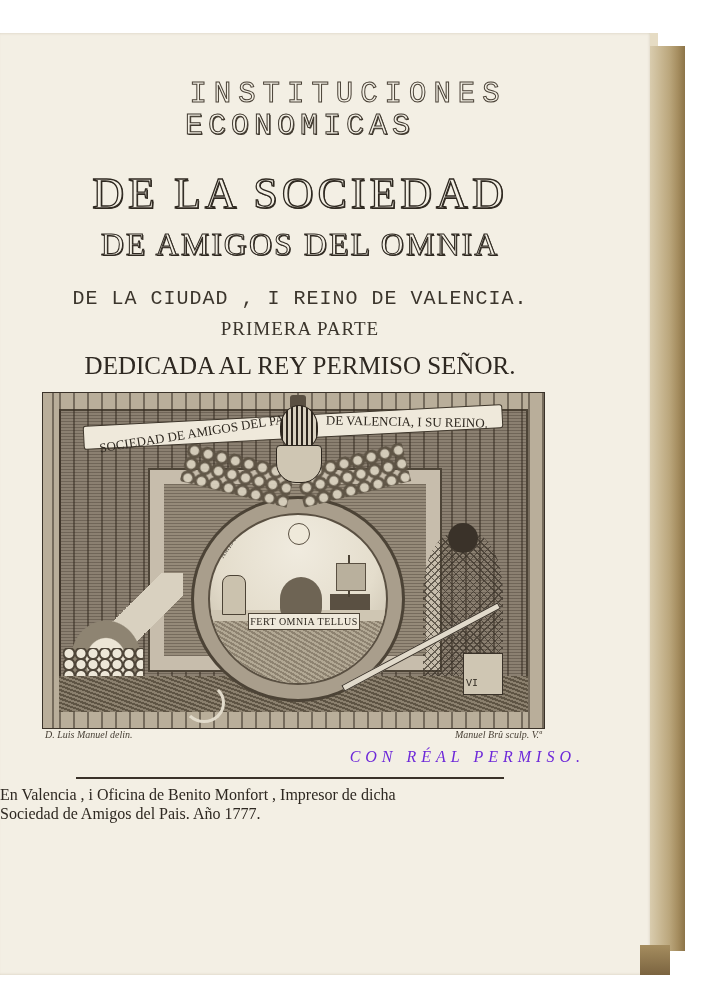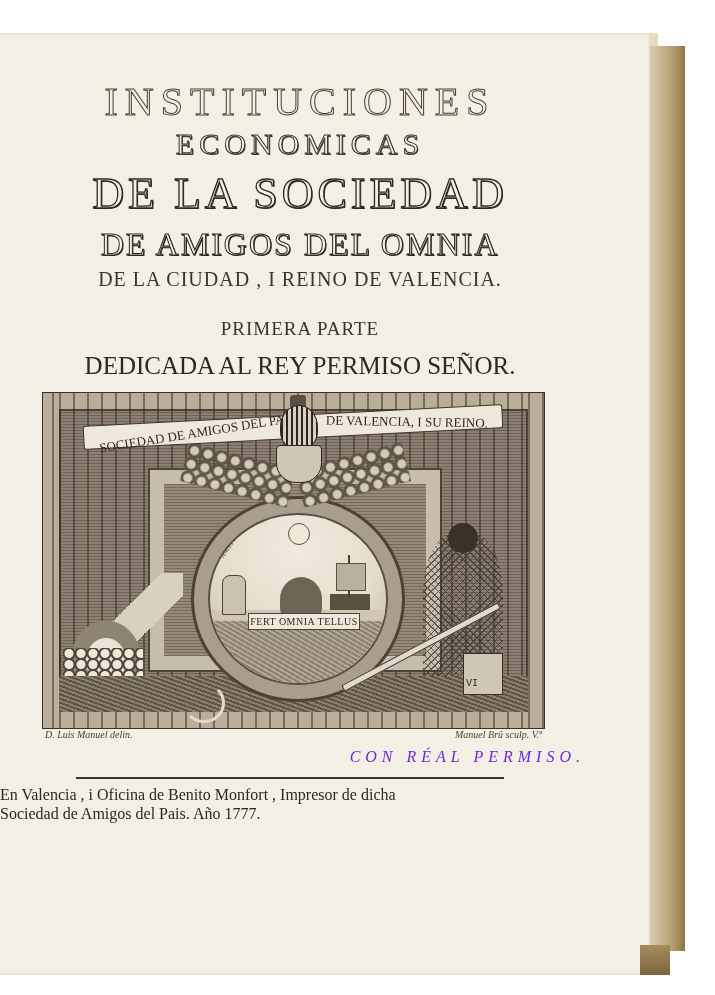--- a/index.html
+++ b/index.html
@@ -17,29 +17,29 @@
     background: linear-gradient(90deg,#d9ccae 0%,#c9b893 30%,#bba77d 55%,#a58d5f 80%,#8c7448 100%);
   }
   .edge-top {
     position:absolute; left:650px; top:33px; width:8px; height:16px; background:#e6dcc4;
   }
   .edge-bottom {
     position:absolute; left:640px; top:945px; width:30px; height:30px;
     background: linear-gradient(180deg,#a58d5f,#7b6440);
   }
   .t { position:absolute; left:0; width:600px; text-align:center; white-space:nowrap; }
-  .l1 { top:78px; font-size:40px; letter-spacing:7px; color:#4a4237; font-family:Liberation Serif, serif;
-        -webkit-text-stroke:1px #4a4237; color:transparent; }
-  .l2 { top:127px; font-size:30px; letter-spacing:5px; font-family:Liberation Serif, serif;
+  .l1 { top:78px; font-size:29px; letter-spacing:7px; color:#4a4237; font-family:Liberation Mono, monospace;
+        -webkit-text-stroke:1px #4a4237; color:transparent;padding-left:48px; }
+  .l2 { top:109px; font-size:30px; letter-spacing:5px; font-family:Liberation Mono, monospace;
         -webkit-text-stroke:1px #3f382e; color:#f3efe4; text-shadow:1px 1px 0 #3f382e; }
   .l3 { top:168px; font-size:44px; letter-spacing:4px; font-weight:normal; font-family:"Liberation Serif", serif;
         color:#f3efe4; -webkit-text-stroke:1.3px #2f2921; text-shadow:1px 1px 0 #2f2921; }
   .l4 { top:226px; font-size:32px; letter-spacing:2px; font-family:"Liberation Serif", serif;
         color:#f3efe4; -webkit-text-stroke:1px #2f2921; text-shadow:1px 1px 0 #2f2921; }
-  .l5 { top:268px; font-size:20px; letter-spacing:1px; font-family:Liberation Serif, serif; color:#3b352c; }
+  .l5 { top:287px; font-size:20px; letter-spacing:1px; font-family:Liberation Mono, monospace; color:#3b352c; }
   .l6 { top:318px; font-size:19px; letter-spacing:1px; font-family:"Liberation Serif", serif; color:#3b352c; }
   .l7 { top:352px; font-size:25px; font-family:"Liberation Serif", serif; color:#2e2821; }
 
   .plate {
     position:absolute; left:42px; top:392px; width:501px; height:335px;
     background:
       repeating-linear-gradient(0deg, rgba(60,50,40,0.35) 0 1px, transparent 1px 3px),
       #8b8071;
     border:1px solid #3a3229;
     overflow:hidden;

